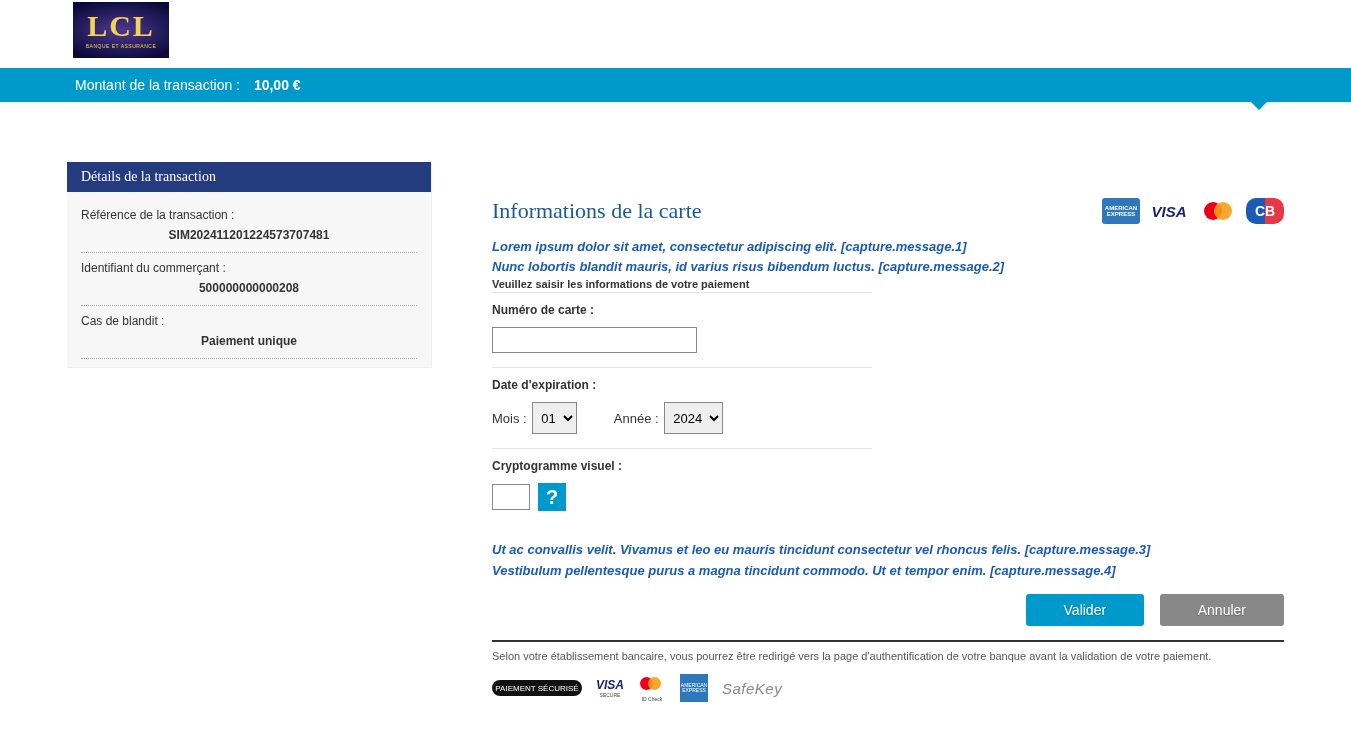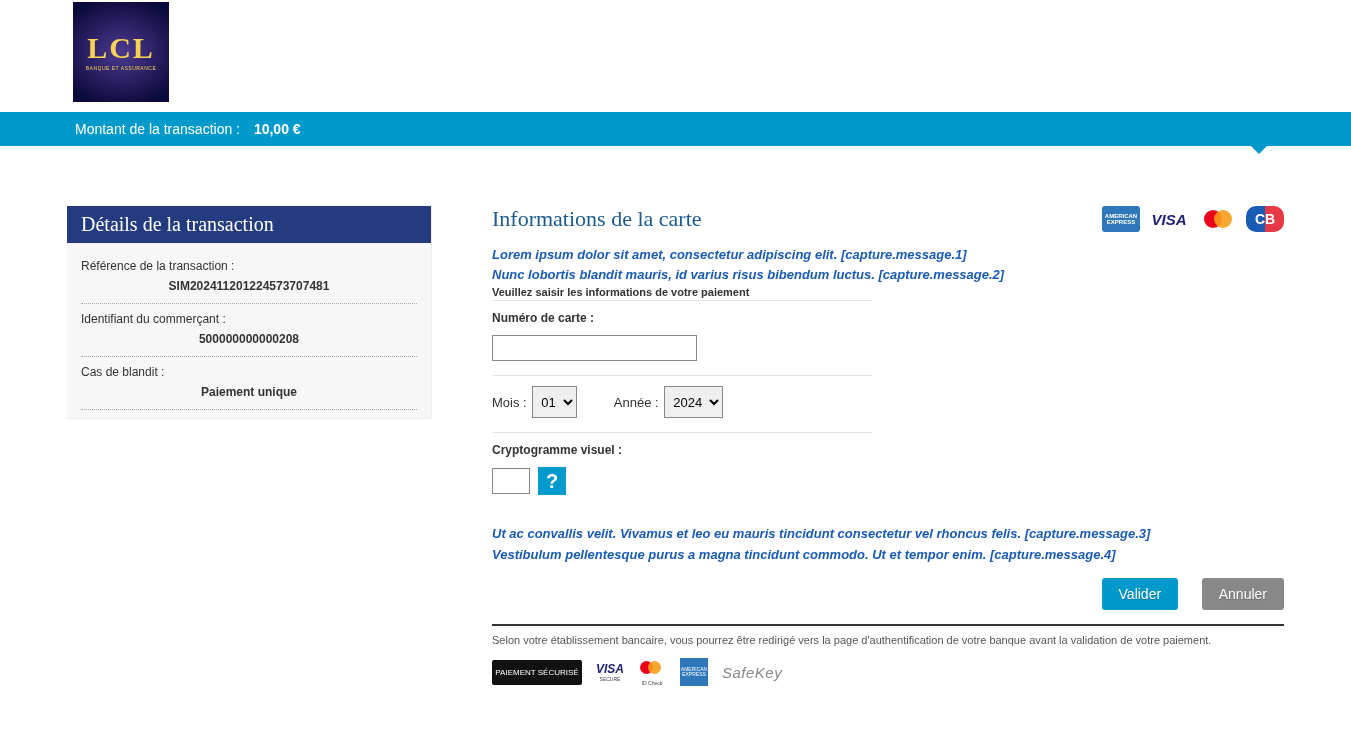--- a/index.html
+++ b/index.html
@@ -3,21 +3,21 @@
   <meta charset="utf-8">
   <style>
     * { box-sizing: border-box; margin: 0; padding: 0; }
     body { font-family: Arial, Helvetica, sans-serif; font-size: 13px; color: #333; background: #fff; }
 
     .page { width: 1351px; margin: 0 auto; }
 
     
     .header { padding: 2px 0 10px 73px; }
     .logo-box {
-      width: 96px; height: 100px;
+      width: 96px; height: 56px;
       background: radial-gradient(ellipse 70% 55% at 50% 50%, #4a3a8e 0%, #2d2166 50%, #0a0a3a 100%);
       position: relative;
       display: flex; flex-direction: column; align-items: center; justify-content: center;
     }
     .logo-text {
       font-family: serif; font-weight: bold; font-size: 30px;
       color: #f5d356; letter-spacing: 2px; line-height: 1;
     }
     .logo-sub { font-size: 5px; color: #f5d356; margin-top: 2px; letter-spacing: 0.5px; }
 
@@ -36,29 +36,29 @@
 
     
     .content { display: flex; padding: 60px 0 0 0; }
     .left-col { width: 432px; padding-left: 67px; padding-right: 0; }
     .right-col { flex: 1; padding-left: 60px; padding-right: 67px; }
 
     
     .details-box { background: #f7f7f7; border-right: 1px solid #eee; border-bottom: 1px solid #eee; }
     .details-title {
       background: #253b80; color: #fff; padding: 7px 14px;
-      font-family: Georgia, serif; font-size: 20px;
+      font-family: Georgia, serif; font-size: 14px;
     }
     .details-body { padding: 10px 14px 6px 14px; }
     .detail-row { padding: 6px 0 10px 0; border-bottom: 1px dotted #aaa; margin-bottom: 2px; }
     .detail-label { font-size: 12px; color: #333; }
     .detail-value { font-size: 12px; font-weight: bold; margin-top: 6px; text-align: center; }
 
     
-    .card-header { display: flex; justify-content: space-between; align-items: flex-start; margin-bottom: 14px; }
+    .card-header { display: flex; justify-content: space-between; align-items: flex-start; margin-bottom: 14px; margin-top: 36px; }
     .card-title { font-family: Georgia, serif; font-size: 22px; color: #1a5a8e; font-weight: normal; }
 
     .card-logos { display: flex; gap: 10px; align-items: center; }
     .card-logo { width: 38px; height: 26px; border-radius: 3px; display: flex; align-items: center; justify-content: center; font-size: 9px; font-weight: bold; }
     .amex { background: #2e77bb; color: #fff; font-size: 6px; text-align: center; line-height: 1; }
     .visa { color: #1a1f71; font-style: italic; font-size: 15px; }
     .mc { position: relative; }
     .mc::before { content:""; position:absolute; left:6px; top:4px; width:18px; height:18px; background:#eb001b; border-radius:50%; }
     .mc::after { content:""; position:absolute; left:16px; top:4px; width:18px; height:18px; background:#f79e1b; border-radius:50%; opacity:0.9; }
     .cb { background: linear-gradient(90deg, #1a5bb5 50%, #e63946 50%); color:#fff; font-size:14px;border-radius:10px; }
@@ -85,35 +85,35 @@
       font-size: 20px; font-weight: bold; display: flex; align-items: center;
       justify-content: center; cursor: pointer; user-select: none;
     }
 
     .field-group.last { border-bottom: none; padding-bottom: 20px; }
 
     .capture-block2 { margin-top: 10px; margin-bottom: 14px; }
 
     .actions { text-align: right; padding-bottom: 14px; }
     .btn {
-      display: inline-block; padding: 8px 17px; border-radius: 3px; border: none;
-      font-size: 14px; cursor: pointer; margin-left: 20px;
+      display: inline-block; padding: 8px 38px; border-radius: 3px; border: none;
+      font-size: 14px; cursor: pointer; margin-left: 12px;
       text-shadow: 0 1px 1px rgba(0,0,0,0.25);
     }
     .btn-primary { background: #0099cc; color: #fff; }
     .btn-secondary { background: #888; color: #fff; }
 
     .footer-sep { border-top: 2px solid #333; margin-bottom: 6px; }
     .footer-note { font-size: 11px; color: #555; line-height: 1.5; margin-bottom: 10px; }
 
     .sec-logos { display: flex; gap: 14px; align-items: center; }
     .sec-badge {
-      width: 90px; height: 25px; background: #111; color: #fff; font-size: 8px;
+      width: 90px; height: 16px; background: #111; color: #fff; font-size: 8px;
       display: flex; align-items: center; justify-content: center; position: relative;
-      border-radius: 2px;
+      border-radius: 12px;
     }
     .sec-mini { width: 28px; height: 28px; display:flex; flex-direction:column; align-items:center; justify-content:center; font-size:6px; text-align:center; }
     .sec-mini .t1 { font-weight:bold; font-style:italic; color:#1a1f71; font-size:12px; }
     .sec-mini .t2 { font-size:5px; color:#444; }
     .sec-mc-mini { position:relative; width:28px; height:28px; }
     .sec-mc-mini::before { content:""; position:absolute; left:2px; top:3px; width:13px; height:13px; background:#eb001b; border-radius:50%; }
     .sec-mc-mini::after { content:""; position:absolute; left:10px; top:3px; width:13px; height:13px; background:#f79e1b; border-radius:50%; opacity:0.9; }
     .sec-mc-mini .sub { position:absolute; bottom:0; left:0; font-size:5px; width:100%; text-align:center; color:#444;}
     .sec-amex-mini { width:28px; height:28px; background:#2e77bb; color:#fff; font-size:5px; display:flex; align-items:center; justify-content:center; text-align:center; line-height:1.1;}
     .safekey { font-size: 15px; color: #888; font-style: italic; letter-spacing: 0.5px; }
@@ -175,20 +175,21 @@
       </div>
 
       <div class="form-instruction">Veuillez saisir les informations de votre paiement</div>
 
       <div class="field-group" style="border-top:1px solid #e5e5e5;">
         <label class="field-label">Numéro de carte :</label>
         <input type="text" class="text-input card-number-input" style="">
       </div>
 
       <div class="field-group">
+        <label class="field-label">Date d'expiration :</label>
         <div class="exp-row">
           <label>Mois :</label>
           <select>
             <option>01</option>
           </select>
           <span class="exp-gap"></span>
           <label>Année :</label>
           <select>
             <option>2024</option>
           </select>

